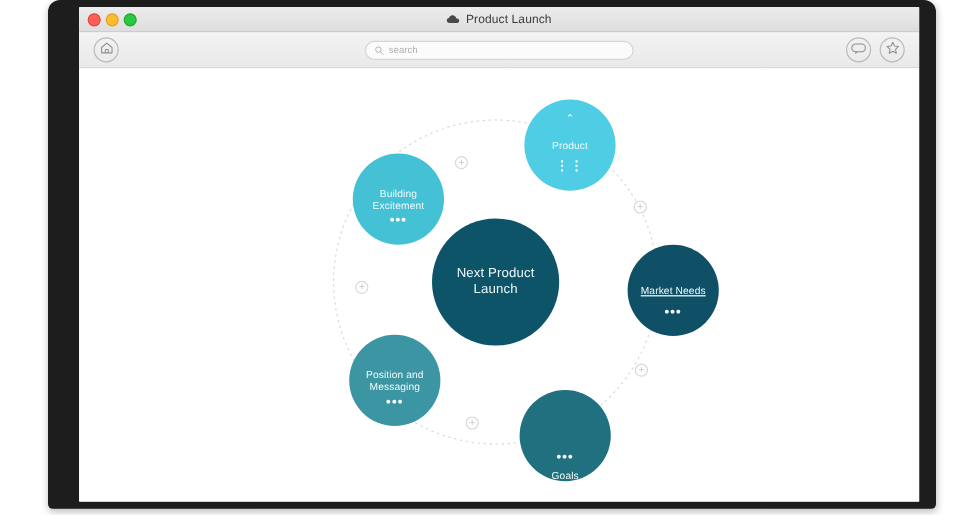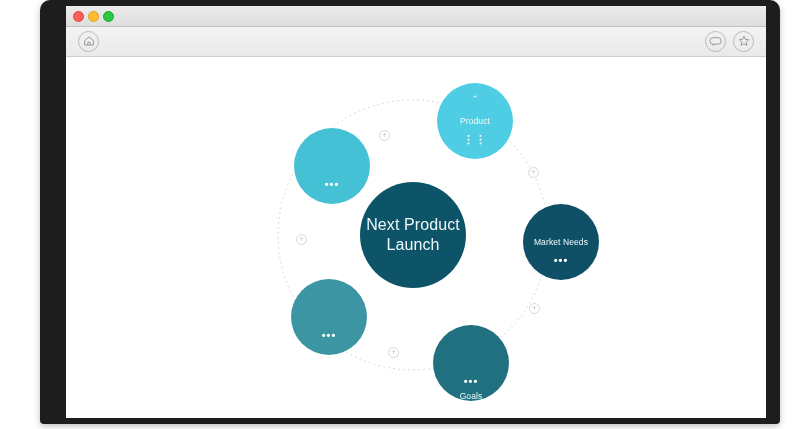--- a/index.html
+++ b/index.html
@@ -168,21 +168,21 @@
     text-align: center;
     line-height: 1.22;
   }
   .bubble-label {
     font-size: 8.5px;
     color: #f2fbfd;
     padding: 0 6px;
     letter-spacing: 0.1px;
   }
   .bubble.center .bubble-label {
-    font-size: 16px;
+    font-size: 11px;
     color: #eef7f9;
   }
   .bubble-dots {
     position: absolute;
     bottom: 14px;
     font-size: 11px;
     letter-spacing: 1px;
     color: #ffffff;
     line-height: 1;
     font-weight: bold;
@@ -221,34 +221,55 @@
 <div id="device-frame">
   <div id="device-screen">
 
     <div id="browser-window">
 
       <div id="title-bar">
         <div id="traffic-lights">
           <span class="traffic-light tl-close"></span>
           <span class="traffic-light tl-min"></span>
           <span class="traffic-light tl-max"></span>
+        </div>
+        <div id="title-center">
+          <span class="cloud-icon">
+            <svg width="11" height="8" viewBox="0 0 22 14">
+              <path d="M5.5 13.5 C2.5 13.5 0.6 11.6 0.6 9.3 C0.6 7.2 2.2 5.5 4.3 5.2
+                       C4.9 2.4 7.4 0.5 10.3 0.5 C13.3 0.5 15.9 2.7 16.3 5.6
+                       C19.1 5.8 21.4 7.4 21.4 9.6 C21.4 11.8 19.3 13.5 16.6 13.5 Z" fill="#4a4a4a"></path>
+            </svg>
+          </span>
+          <span id="window-title">Product Launch</span>
         </div>
       </div>
 
       <div id="toolbar">
 
         <div class="round-btn">
           <span>
             <svg width="12" height="12" viewBox="0 0 16 16">
               <path d="M2.2 7.4 L8 2.6 L13.8 7.4 L13.8 13.4 L2.2 13.4 Z" fill="none" stroke="#8e8e8e" stroke-width="1.2" stroke-linejoin="round"></path>
               <path d="M6.4 13.4 L6.4 9.6 L9.6 9.6 L9.6 13.4" fill="none" stroke="#8e8e8e" stroke-width="1.1"></path>
             </svg>
           </span>
         </div>
 
+        <div id="search-wrap">
+          <div id="search-box">
+            <span>
+              <svg width="8" height="8" viewBox="0 0 12 12">
+                <circle cx="5" cy="5" r="3.4" fill="none" stroke="#a9a9a9" stroke-width="1.1"></circle>
+                <line x1="7.6" y1="7.6" x2="11" y2="11" stroke="#a9a9a9" stroke-width="1.1" stroke-linecap="round"></line>
+              </svg>
+            </span>
+            <span id="search-placeholder">search</span>
+          </div>
+        </div>
 
         <div id="toolbar-right">
           <div class="round-btn">
             <span>
               <svg width="13" height="11" viewBox="0 0 18 15">
                 <rect x="1.2" y="2.2" width="15.6" height="9" rx="4.2" fill="none" stroke="#8e8e8e" stroke-width="1.2"></rect>
                 <path d="M5.6 11.2 L4.8 14 L8.4 11.2 Z" fill="#8e8e8e"></path>
               </svg>
             </span>
           </div>
@@ -273,34 +294,36 @@
           <span class="bubble-label">Next Product Launch</span>
         </div>
 
         <div class="bubble" style="width:76px;height:76px;left:371px;top:26px;background:#4fcde4;">
           <span class="bubble-caret">⌃</span>
           <span class="bubble-label">Product</span>
           <span class="bubble-dots">⋮⋮</span>
         </div>
 
         <div class="bubble" style="width:76px;height:76px;left:228px;top:71px;background:#45c1d6;">
+          <span class="bubble-label">Building Excitement</span>
           <span class="bubble-dots">•••</span>
         </div>
 
-        <div class="bubble" style="width:76px;height:76px;left:457px;top:147px;background:#0f5066;">
+        <div class="bubble" style="width:76px;height:76px;left:457px;top:147px;background:#0f5066;text-decoration:underline;">
           <span class="bubble-label">Market Needs</span>
           <span class="bubble-dots">•••</span>
         </div>
 
         <div class="bubble" style="width:76px;height:76px;left:367px;top:268px;background:#20707f;justify-content:flex-end;">
           <span class="bubble-label">Goals</span>
           <span class="bubble-dots">•••</span>
         </div>
 
         <div class="bubble" style="width:76px;height:76px;left:225px;top:222px;background:#3c95a2;">
+          <span class="bubble-label">Position and Messaging</span>
           <span class="bubble-dots">•••</span>
         </div>
 
         <div class="ring-node" style="left:313px;top:73px;">
           <span class="ring-node-plus">+</span>
         </div>
         <div class="ring-node" style="left:462px;top:110px;">
           <span class="ring-node-plus">+</span>
         </div>
         <div class="ring-node" style="left:463px;top:246px;">

